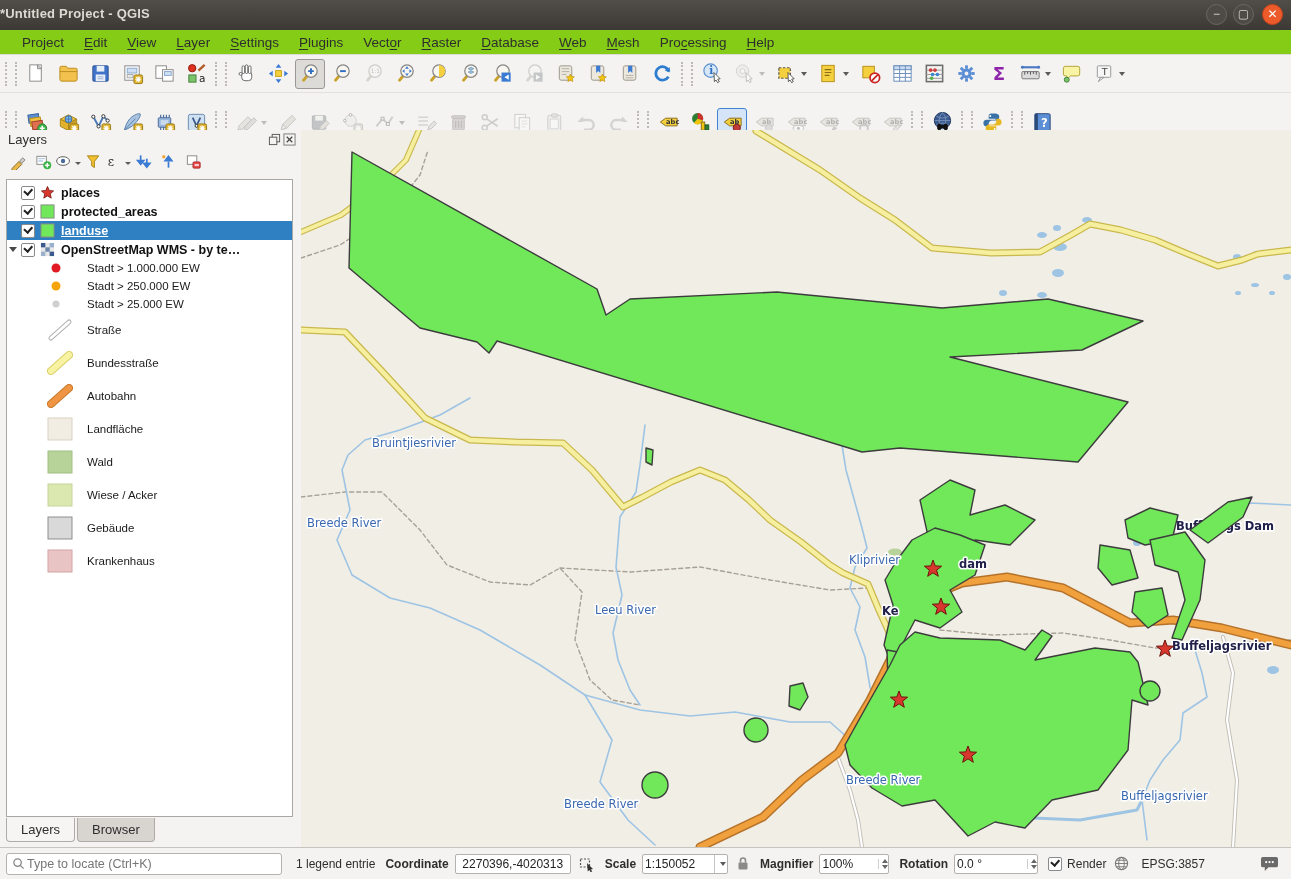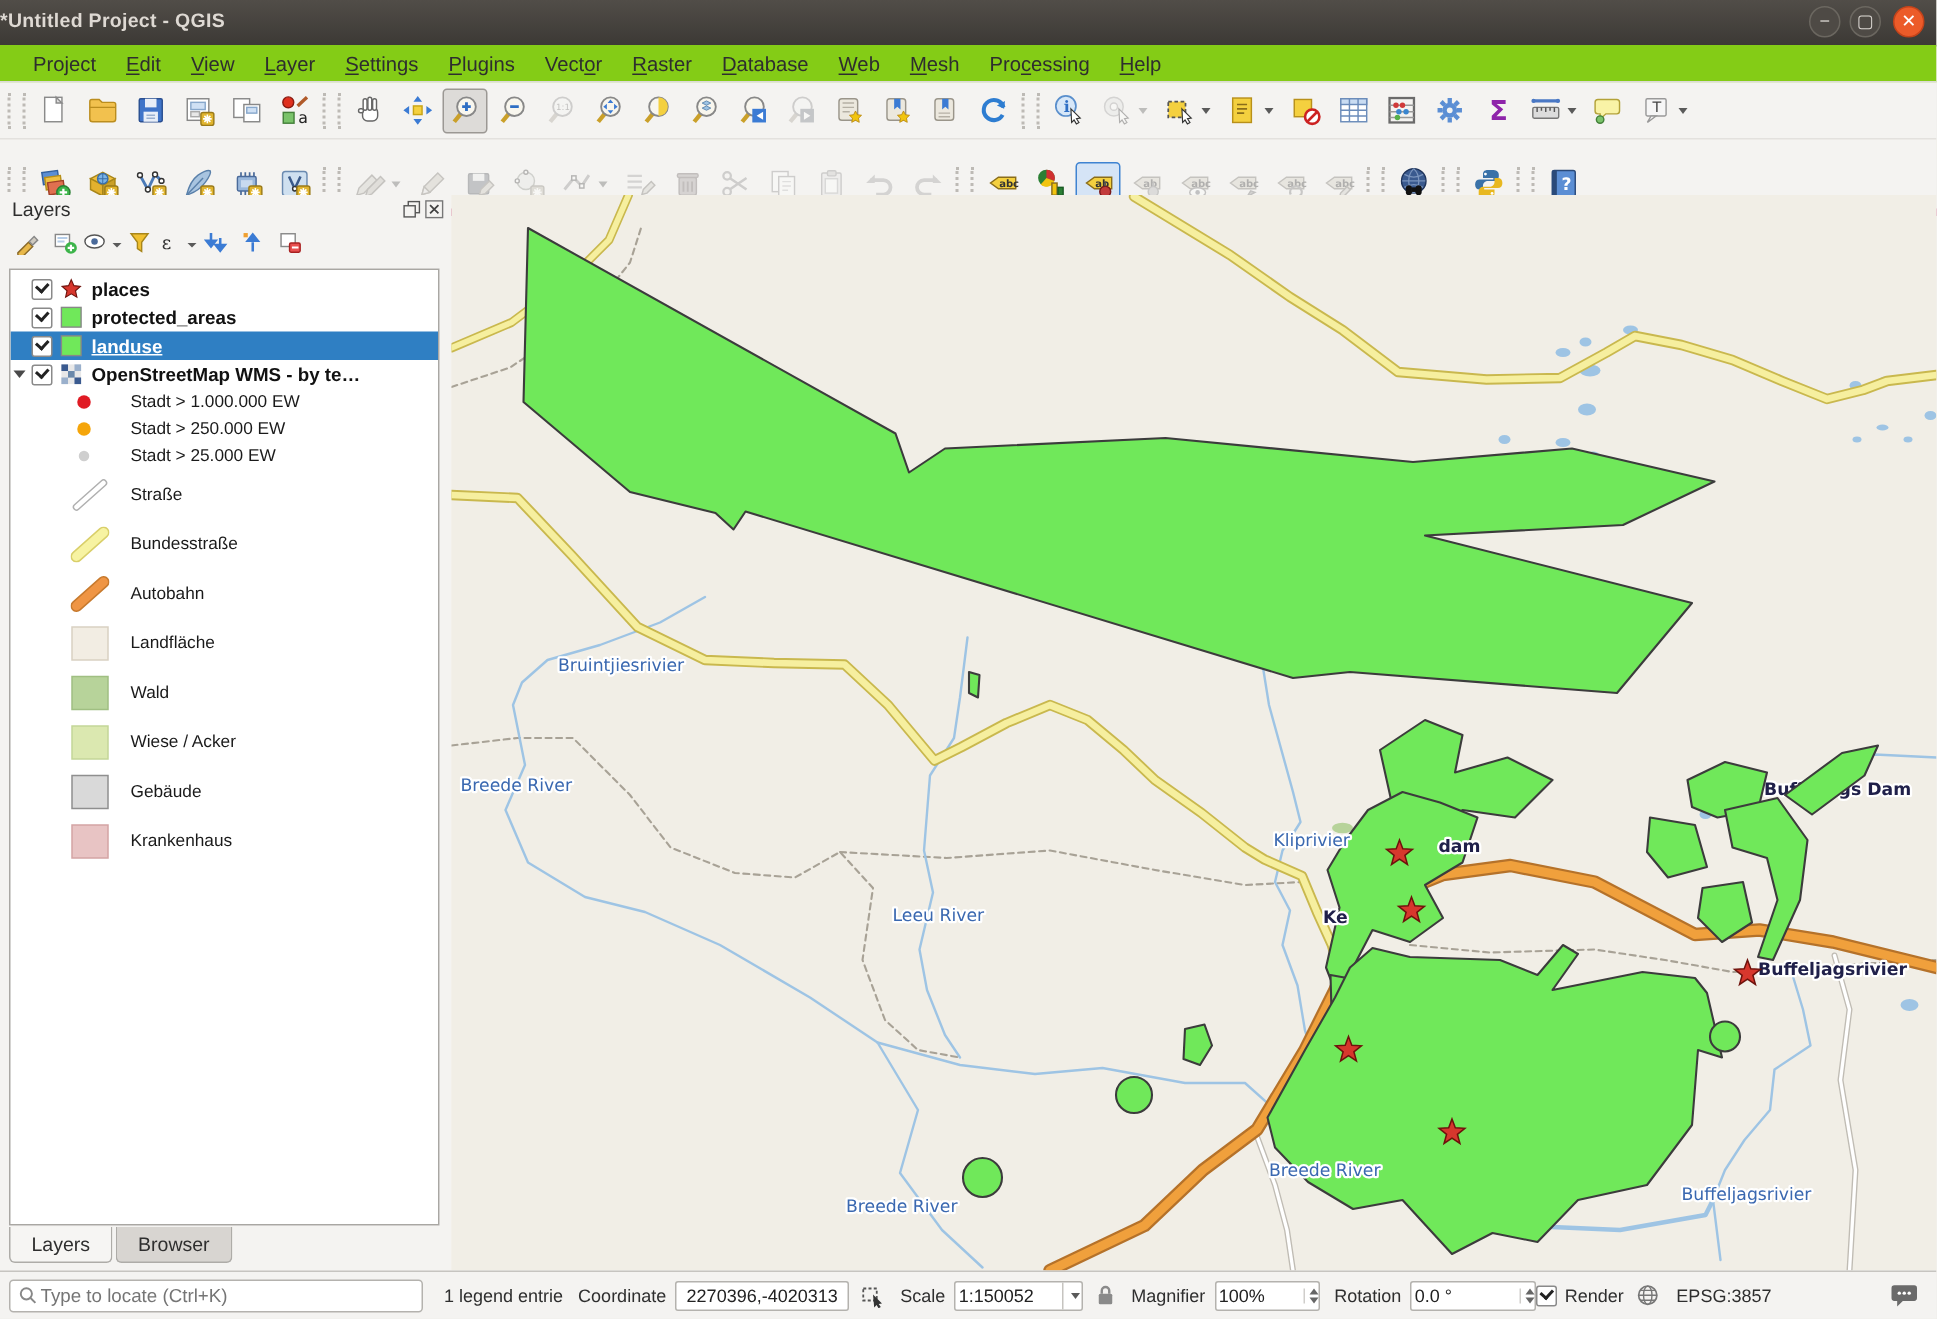--- a/index.html
+++ b/index.html
@@ -70,30 +70,30 @@
   
   #map-wrap{position:absolute;left:301px;top:130px;width:990px;height:717px;background:#f1eee6;}
   #map-svg text{font-family:"DejaVu Sans",sans-serif;paint-order:stroke;stroke:#ffffff;stroke-width:3px;stroke-linejoin:round;}
   
   #statusbar{position:absolute;left:0;top:847px;width:100%;height:32px;background:#f4f3f1;
     border-top:1px solid #c6c4c0;display:flex;align-items:center;font-size:12px;color:#2e2e2e;
     box-sizing:border-box;padding:0 6px;}
   #locate-box{width:264px;height:20px;border:1px solid #b4b2ae;border-radius:3px;background:#fff;
     display:flex;align-items:center;padding:0 5px;margin-right:14px;}
   #locate-input{border:none;outline:none;flex:1;font-size:12.5px;color:#333;font-family:"Liberation Sans",sans-serif;background:transparent;}
-  .sb-label{margin:0 6px 0 10px;}
+  .sb-label{margin:0 6px 0 10px;font-weight:bold;}
   .sb-field{height:20px;border:1px solid #b4b2ae;background:#fff;border-radius:2px;
     display:flex;align-items:center;padding:0 0;box-sizing:border-box;}
   .sb-field input{border:none;outline:none;width:100%;font-size:12px;color:#222;
     font-family:"Liberation Sans",sans-serif;background:transparent;}
   .spin{display:flex;flex-direction:column;justify-content:center;margin-left:3px;border-left:1px solid #d0cecb;padding-left:3px;}
   .spin b{width:0;height:0;border-left:3.5px solid transparent;border-right:3.5px solid transparent;display:block;}
   .spin .up{border-bottom:4px solid #666;margin-bottom:2px;} .spin .down{border-top:4px solid #666;}
   .combo-dd{width:16px;height:18px;border-left:1px solid #c6c4c0;display:flex;align-items:center;justify-content:center;margin-left:4px;}
-  #render-check{display:flex;align-items:flex-start;}
+  #render-check{display:flex;align-items:flex-start;margin-left:10px;}
   #render-check .cbx{margin-right:5px;}
   .sb-icon{margin-left:8px;display:flex;align-items:center;}
 </style>
 </head>
 <body>
 
 <div id="titlebar">
   <div id="title-text">*Untitled Project - QGIS</div>
   <div class="winbtn" id="btn-min">−</div>
   <div class="winbtn" id="btn-max">▢</div>

